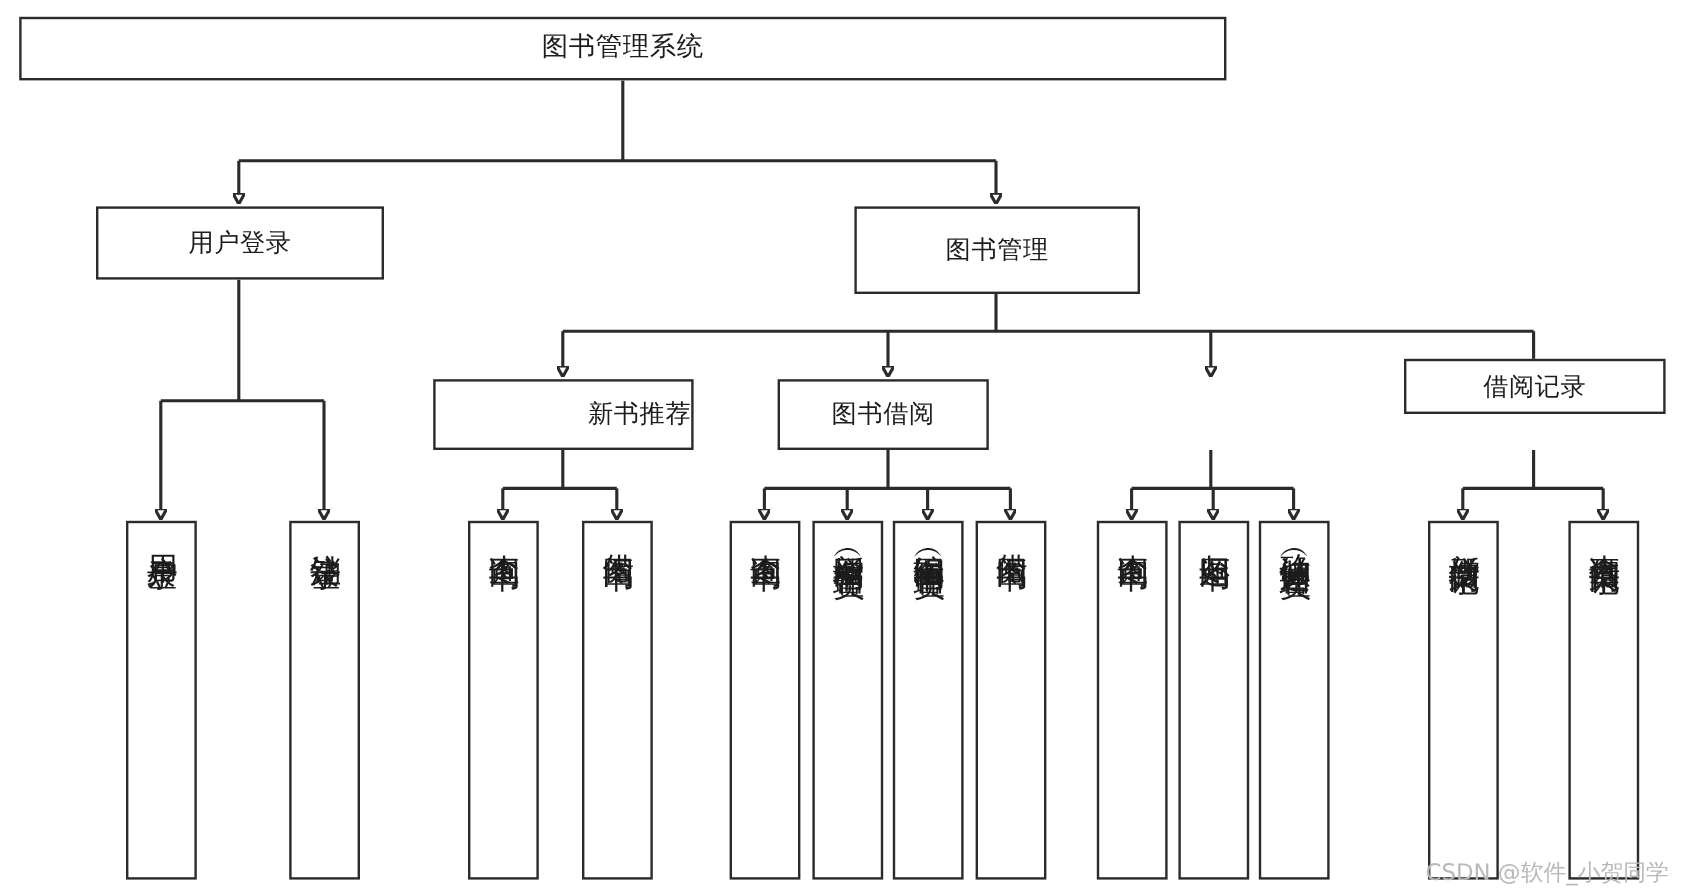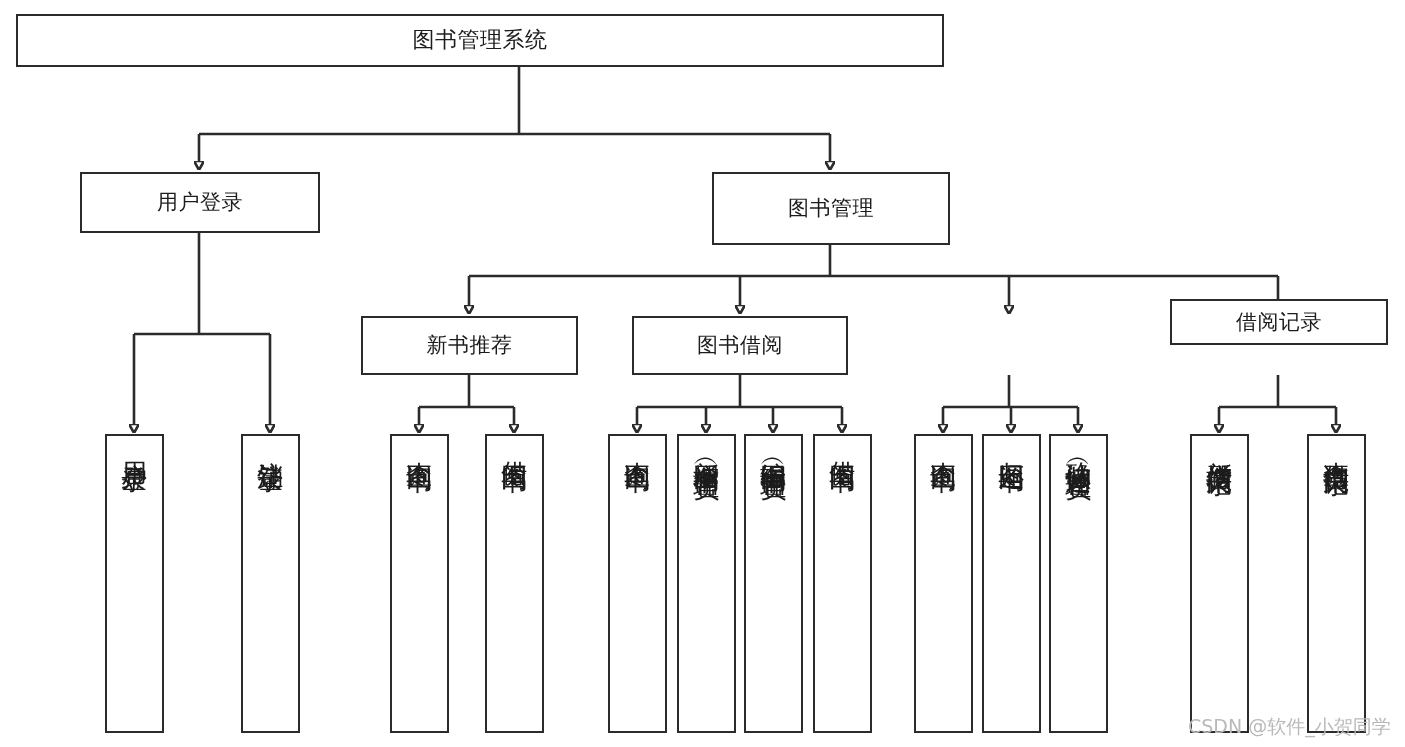--- a/index.html
+++ b/index.html
@@ -123,35 +123,35 @@
     <path d="M943,407 L943,425" marker-end="url(#arrow)"></path>
     <path d="M1011,407 L1011,425" marker-end="url(#arrow)"></path>
     <path d="M1078,407 L1078,425" marker-end="url(#arrow)"></path>
 
     <path d="M1278,375 L1278,407"></path>
     <path d="M1219,407 L1336,407"></path>
     <path d="M1219,407 L1219,425" marker-end="url(#arrow)"></path>
     <path d="M1336,407 L1336,425" marker-end="url(#arrow)"></path>
   </svg>
 
-  <div class="node h root" style="left:16px; top:14px; width:928px; height:53px;">
+  <div class="node h root" style="left:16px; top:14px; width:1006px; height:53px;">
     <span class="lbl">图书管理系统</span>
   </div>
 
   <div class="node h" style="left:80px; top:172px; width:240px; height:61px;">
     <span class="lbl">用户登录</span>
   </div>
   <div class="node h" style="left:712px; top:172px; width:238px; height:73px;">
     <span class="lbl">图书管理</span>
   </div>
 
-  <div class="node h" style="left:361px; top:316px; width:217px; height:59px;">
+  <div class="node h" style="left:361px; top:316px; width:217px; height:59px;justify-content:flex-end;">
     <span class="lbl">新书推荐</span>
   </div>
-  <div class="node h" style="left:632px; top:316px; width:216px; height:59px;">
+  <div class="node h" style="left:648px; top:316px; width:176px; height:59px;">
     <span class="lbl">图书借阅</span>
   </div>
   <div class="node h" style="left:1170px; top:299px; width:218px; height:46px;">
     <span class="lbl">借阅记录</span>
   </div>
 
   <div class="node v" style="left:105px; top:434px; width:59px; height:299px;">
     <span class="lbl">用户登录</span>
   </div>
   <div class="node v" style="left:241px; top:434px; width:59px; height:299px;">

